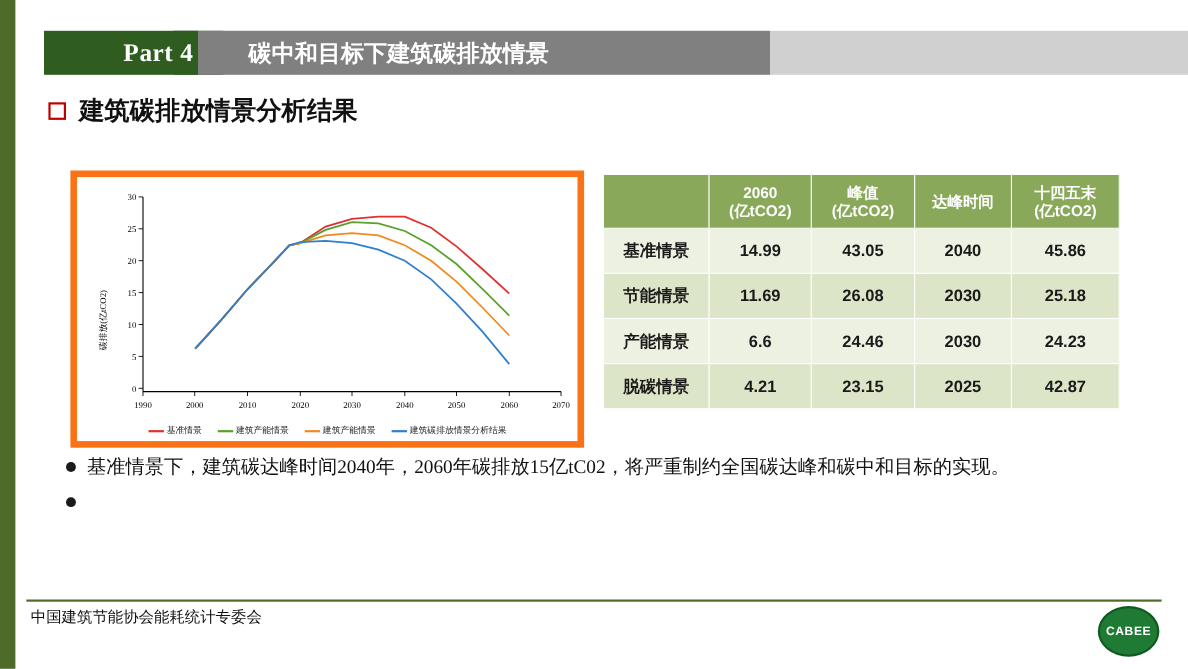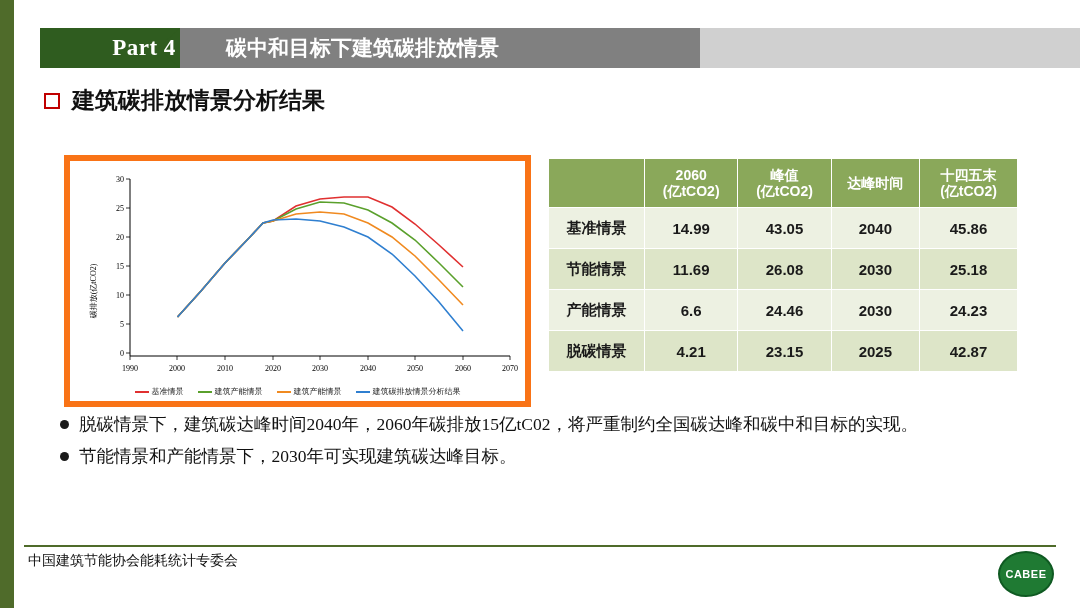--- a/index.html
+++ b/index.html
@@ -272,25 +272,24 @@
         <td>2025</td>
         <td>42.87</td>
       </tr>
     </tbody>
   </table>
 </div>
 
 <div class="bullets">
   <div class="bullet">
     <div class="dot"></div>
-    <div>脱碳情景下，建筑碳达峰时间2040年，2060年碳排放15亿tC02，将严重制约全国碳达峰和碳中和目标的实现。</div>
+    <div>基准情景下，建筑碳达峰时间2040年，2060年碳排放15亿tC02，将严重制约全国碳达峰和碳中和目标的实现。</div>
   </div>
   <div class="bullet">
     <div class="dot"></div>
-    <div>节能情景和产能情景下，2030年可实现建筑碳达峰目标。</div>
   </div>
 </div>
 
 <div class="footer-line"></div>
 <div class="footer-text">中国建筑节能协会能耗统计专委会</div>
 <div class="logo">
   <span>CABEE</span>
 </div>
 
 </body></html>

